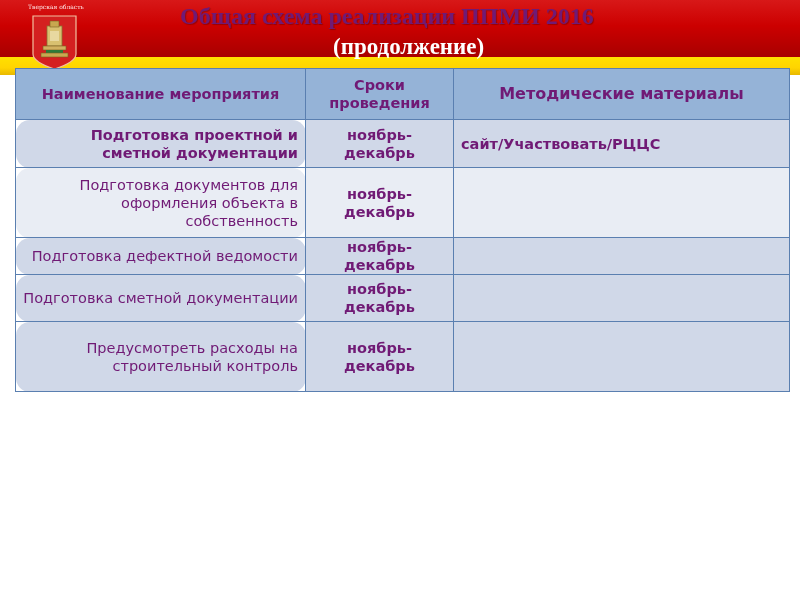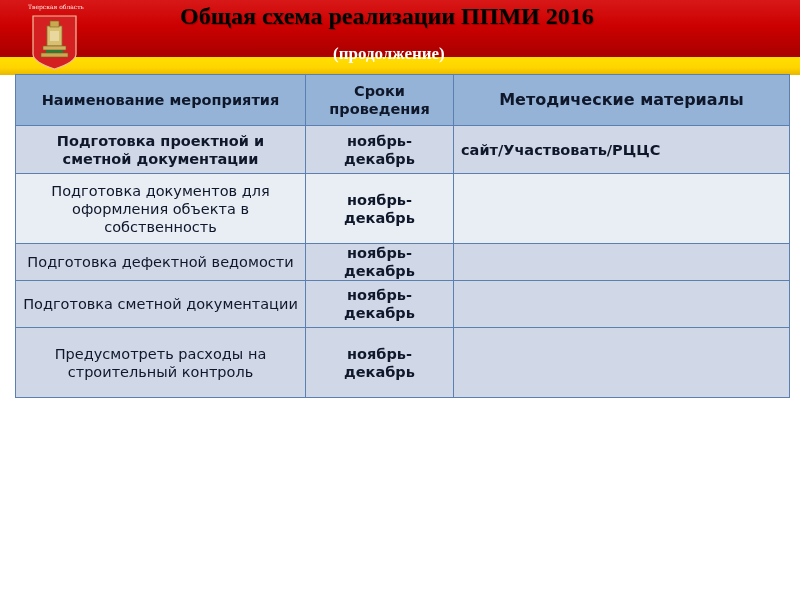--- a/index.html
+++ b/index.html
@@ -18,43 +18,43 @@
     }
     .region-label {
       position: absolute; left: 28px; top: 3px; font-size: 6px; color: #ffe8e8;
       font-family: "DejaVu Serif", serif;
     }
     .emblem {
       position: absolute; left: 31px; top: 14px; width: 47px; height: 56px;
     }
     .title {
       position: absolute; left: 180px; top: 3px; width: 440px; text-align: left;
-      font-family: "Liberation Serif", serif; font-weight: bold; color: #000000;
+      font-family: "Liberation Serif", serif; font-weight: bold; color: #701a75;
       font-size: 24px; letter-spacing: 0px; white-space: nowrap;
       text-shadow: 1px 1px 1px rgba(0,0,0,0.25);
     }
     .subtitle {
-      position: absolute; left: 333px; top: 44px;
+      position: absolute; left: 333px; top: 34px;
       font-family: "Liberation Serif", serif; font-weight: bold; color: #ffffff;
-      font-size: 17px; white-space: nowrap;
+      font-size: 23px; white-space: nowrap;
     }
     table.plan {
-      position: absolute; left: 15px; top: 74px; width: 774px;
+      position: absolute; left: 15px; top: 68px; width: 774px;
       border-collapse: collapse; table-layout: fixed;
-      font-family: "DejaVu Sans", sans-serif; font-size: 14.5px; color: #0f172a;
+      font-family: "DejaVu Sans", sans-serif; font-size: 14.5px; color: #701a75;
     }
     table.plan td, table.plan th {
       border: 1px solid #5a7fb0; padding: 0 7px; vertical-align: middle;
       line-height: 18px;
     }
     table.plan th {
       background: #95b3d7; font-weight: bold; text-align: center; height: 50px;
     }
     table.plan th.mat { font-size: 16px; }
-    td.name { text-align: center; }
+    td.name { text-align: right; border-radius: 14px; }
     td.term { text-align: center; font-weight: bold; }
     td.mat { text-align: left; font-weight: bold; }
     tr.odd td { background: #d0d8e8; }
     tr.even td { background: #e9edf4; }
     tr.first td.name { font-weight: bold; }
   </style>
 </head>
 <body>
 
 <div class="banner"></div>

